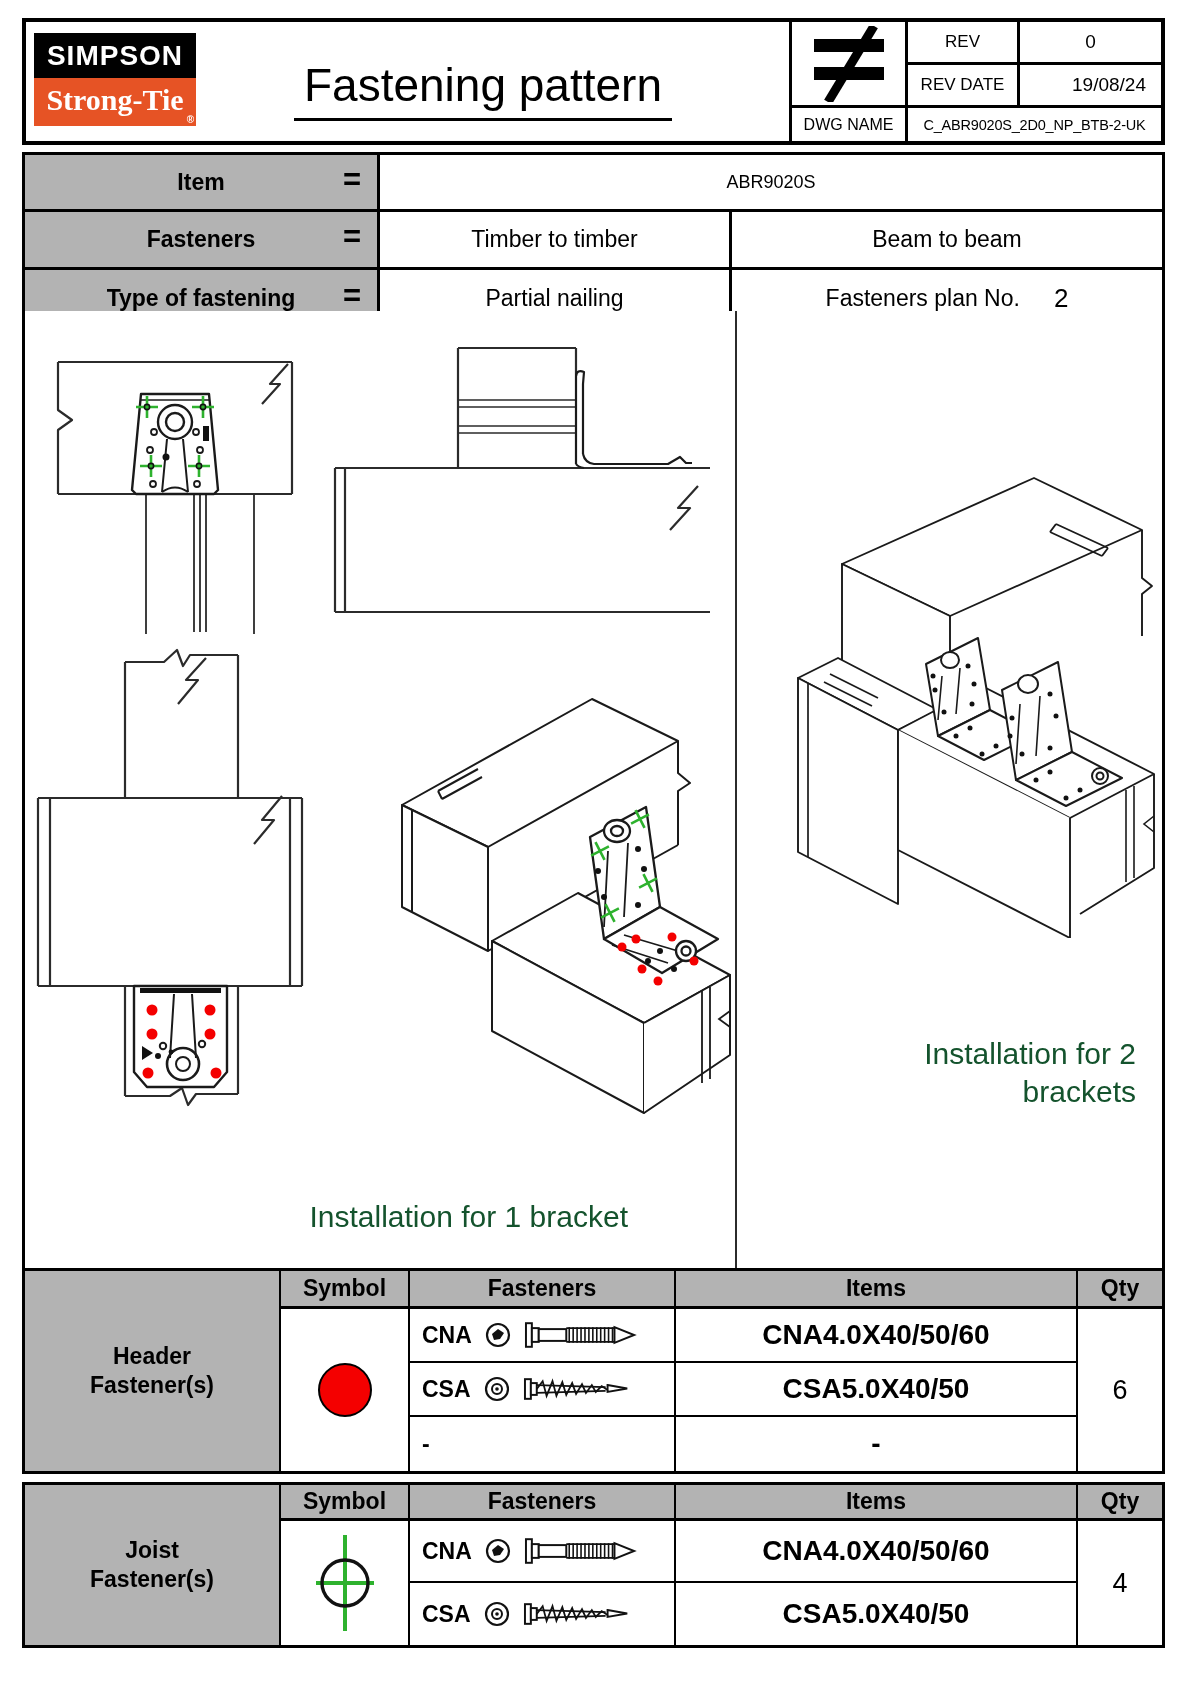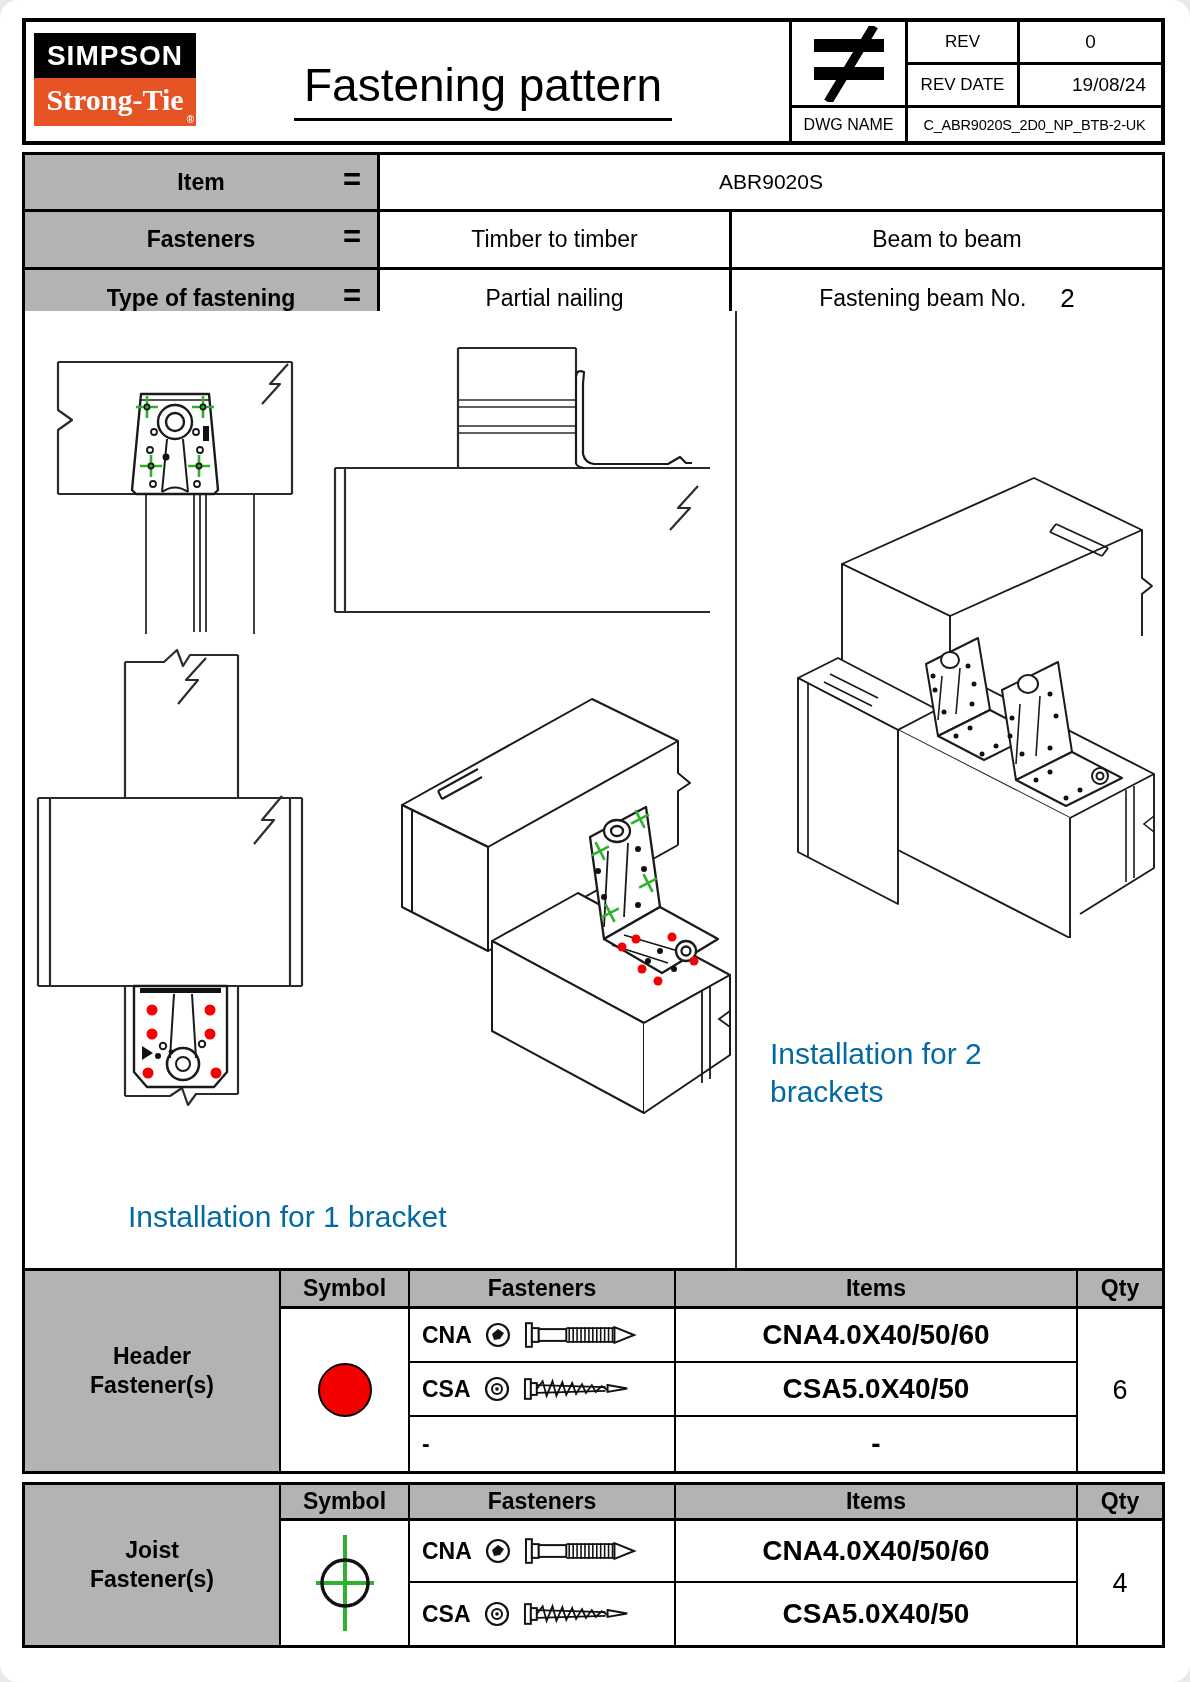--- a/index.html
+++ b/index.html
@@ -1,18 +1,18 @@
 <!DOCTYPE html>
 <html><head>
 <meta charset="utf-8">
 <style>
   * { margin:0; padding:0; box-sizing:border-box; }
   html,body { background:#e9e9e9; }
   body { font-family:"Liberation Sans", sans-serif; color:#000; }
-  .page { position:relative; width:1190px; height:1682px; background:#fff; overflow:hidden;border-radius:18px; }
+  .page { position:relative; width:1190px; height:1682px; background:#fff; overflow:hidden; }
 
   
   .header-box { position:absolute; left:22px; top:18px; width:1143px; height:127px; border:4px solid #000; background:#fff; }
   .logo { position:absolute; left:8px; top:11px; width:162px; }
   .logo-top { background:#000; color:#fff; font-weight:bold; font-size:28px; text-align:center; padding:7px 0 6px; letter-spacing:1px; }
   .logo-bottom { background:#e65325; color:#fff; font-family:"Liberation Serif", serif; font-weight:bold; font-size:30px; text-align:center; padding:5px 0 9px; position:relative; }
   .logo-reg { position:absolute; right:2px; bottom:1px; font-size:10px; font-family:"Liberation Sans", sans-serif; }
   .doc-title { position:absolute; left:187px; top:36px; width:540px; text-align:center; }
   .doc-title span { display:inline-block; font-size:46px; border-bottom:3px solid #000; padding:0 10px 6px; }
   .rev-cluster { position:absolute; right:0; top:0; bottom:0; width:372px; border-left:3px solid #000; display:grid;
@@ -27,32 +27,32 @@
   .dwg-value  { grid-column:2/4; grid-row:3; font-size:14.5px; letter-spacing:-0.2px; white-space:nowrap; }
 
   
   .info-box { position:absolute; left:22px; top:152px; width:1143px; height:178px; border:3px solid #000; background:#fff;
               display:grid; grid-template-rows:1fr 1fr 1fr; }
   .info-row { display:grid; grid-template-columns:355px 1fr; border-bottom:3px solid #000; }
   .info-row:last-child { border-bottom:0; }
   .info-label { background:#b3b3b3; border-right:3px solid #000; position:relative; display:flex; align-items:center; justify-content:center;
                 font-weight:bold; font-size:23px; }
   .info-eq { position:absolute; right:16px; top:50%; transform:translateY(-55%); font-size:31px; font-weight:bold; }
-  .vals-single { display:flex; align-items:center; justify-content:center; font-size:21px;text-align:right; }
+  .vals-single { display:flex; align-items:center; justify-content:center; font-size:18px;text-align:right; }
   .vals-double { display:grid; grid-template-columns:352px 1fr; }
   .vcell { display:flex; align-items:center; justify-content:center; font-size:23px; }
   .vcell.mid { border-right:3px solid #000; }
   .plan-no { gap:34px; }
   .plan-no .num { font-size:26px; }
 
   
   .drawing-box { position:absolute; left:22px; top:311px; width:1143px; height:957px; border-left:3px solid #000; border-right:3px solid #000; background:#fff; }
   .v-divider { position:absolute; left:710px; top:0; bottom:0; width:2px; background:#2b2b2b; }
   .dwg { position:absolute; }
-  .caption { position:absolute; text-align:left; font-size:30px; color:#0369a1; line-height:1.25; }
+  .caption { position:absolute; text-align:right; font-size:30px; color:#14532d; line-height:1.25; }
 
   
   .ftable { position:absolute; left:22px; width:1143px; border:3px solid #000; background:#fff; display:grid;
             grid-template-columns:256px 129px 266px 402px 84px; }
   #ftable1 { top:1268px; height:206px; grid-template-rows:38px 54px 54px 54px; }
   #ftable2 { top:1482px; height:166px; grid-template-rows:36px 62px 62px; }
   .fc { display:flex; align-items:center; justify-content:center; border-right:2px solid #000; border-bottom:2px solid #000; background:#fff; }
   .gray { background:#b3b3b3; }
   .rowlabel { grid-column:1; grid-row:1/-1; flex-direction:column; font-weight:bold; font-size:23px; line-height:1.25; border-bottom:0; }
   .colhead { font-weight:bold; font-size:23px; border-bottom:3px solid #000; }
@@ -116,21 +116,21 @@
       </div>
     </div>
     <div class="info-row">
       <div class="info-label">
         <span>Type of fastening</span>
         <span class="info-eq">=</span>
       </div>
       <div class="vals-double">
         <div class="vcell mid">Partial nailing</div>
         <div class="vcell plan-no">
-          <span>Fastening beam No.</span>
+          <span>Fasteners plan No.</span>
           <span class="num">2</span>
         </div>
       </div>
     </div>
   </div>
 
   <div class="drawing-box">
     <div class="v-divider"></div>
 
     <svg class="dwg" style="left:15px; top:31px;" width="270" height="300" viewBox="0 0 270 300">

